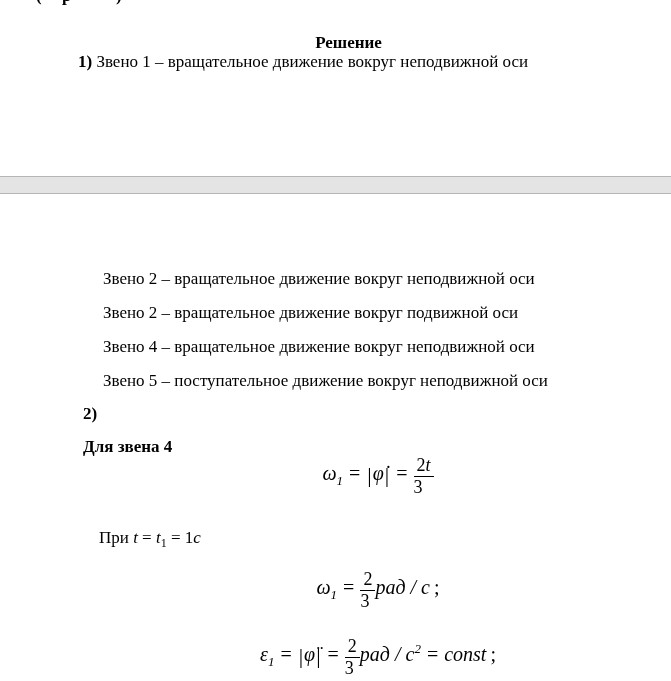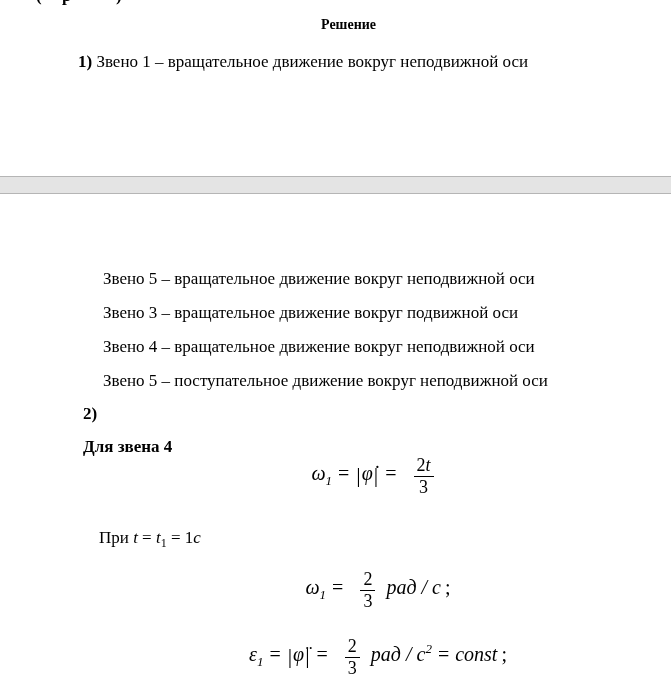--- a/index.html
+++ b/index.html
@@ -19,22 +19,22 @@
   }
   .top-frag span {
     position: absolute; top: -14px;
     font-size: 17px; font-weight: bold;
   }
 
   .title {
     position: absolute; top: 17px; left: 0; right: 0;
     padding-left: 26px;
     text-align: center;
-    font-size: 14px; font-weight: bold;
-    margin: 0;
+    font-size: 17px; font-weight: bold;
+    margin: 16px;
   }
 
   .line { position: absolute; font-size: 17px; line-height: 22px; margin: 0; white-space: nowrap; text-align: center; }
   .bold { font-weight: bold; }
 
   .page-break {
     position: absolute; left: 0; top: 176px;
     width: 100%; height: 16px;
     background: #e4e4e4;
     border-top: 1px solid #b5b5b5;
@@ -47,21 +47,21 @@
     text-align: center;
     font-size: 20px; font-style: italic;
     white-space: nowrap;
   }
   .formula sub { font-size: 13px; font-style: italic; }
   .formula .op { font-style: normal; margin: 0 6px; }
   .formula .bar { font-style: normal; font-size: 22px; vertical-align: -2px; margin: 0 1px; }
   .formula .semi { font-style: normal; margin-left: 4px; }
   .frac {
     display: inline-block; vertical-align: -0.72em;
-    text-align: center; font-size: 18px; margin: 0 11px;
+    text-align: left; font-size: 18px; margin: 0 0;
   }
   .frac .num { display: block; line-height: 1.05; padding: 0 3px 1px; border-bottom: 1px solid #000; }
   .frac .den { display: block; line-height: 1.1; padding-top: 1px; }
   .upright { font-style: normal; }
   .formula .sup { font-size: 13px; vertical-align: super; line-height: 0; }
 
   .pri i { font-family: "Liberation Serif", serif; }
   .pri sub { font-size: 12px; }
 </style>
 </head>
@@ -77,22 +77,22 @@
 
   <h1 class="title">Решение</h1>
 
   <p class="line" style="top:51px; left:78px">
     <span class="bold">1)</span>
     <span>Звено 1 – вращательное движение вокруг неподвижной оси</span>
   </p>
 
   <div class="page-break"></div>
 
-  <p class="line" style="top:268px; left:103px">Звено 5 – вращательное движение вокруг неподвижной оси</p>
-  <p class="line" style="top:302px; left:103px">Звено 3 – вращательное движение вокруг подвижной оси</p>
+  <p class="line" style="top:268px; left:103px">Звено 2 – вращательное движение вокруг неподвижной оси</p>
+  <p class="line" style="top:302px; left:103px">Звено 2 – вращательное движение вокруг подвижной оси</p>
   <p class="line" style="top:336px; left:103px">Звено 4 – вращательное движение вокруг неподвижной оси</p>
   <p class="line" style="top:370px; left:103px">Звено 5 – поступательное движение вокруг неподвижной оси</p>
 
   <p class="line bold" style="top:403px; left:83px">2)</p>
   <p class="line bold" style="top:436px; left:83px">Для звена 4</p>
 
   <div class="formula" style="top:456px">
     <span>ω</span><sub>1</sub><span class="op">=</span><span class="bar">|</span><span>φ̇</span><span class="bar">|</span><span class="op">=</span><span class="frac"><span class="num"><span class="upright">2</span><span>t</span></span><span class="den upright">3</span></span>
   </div>
 

